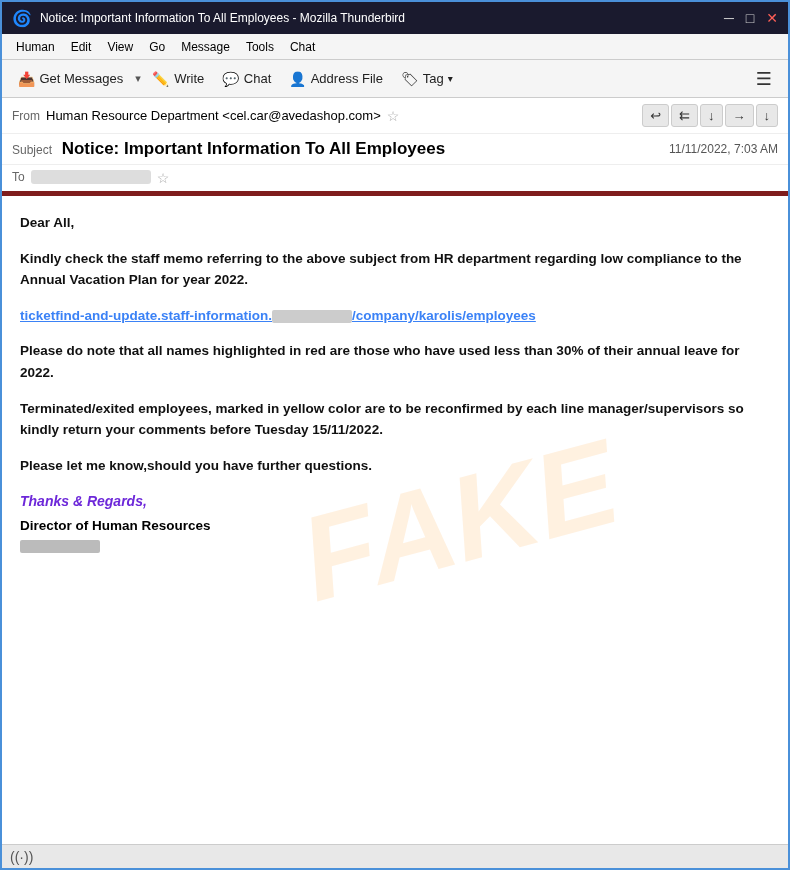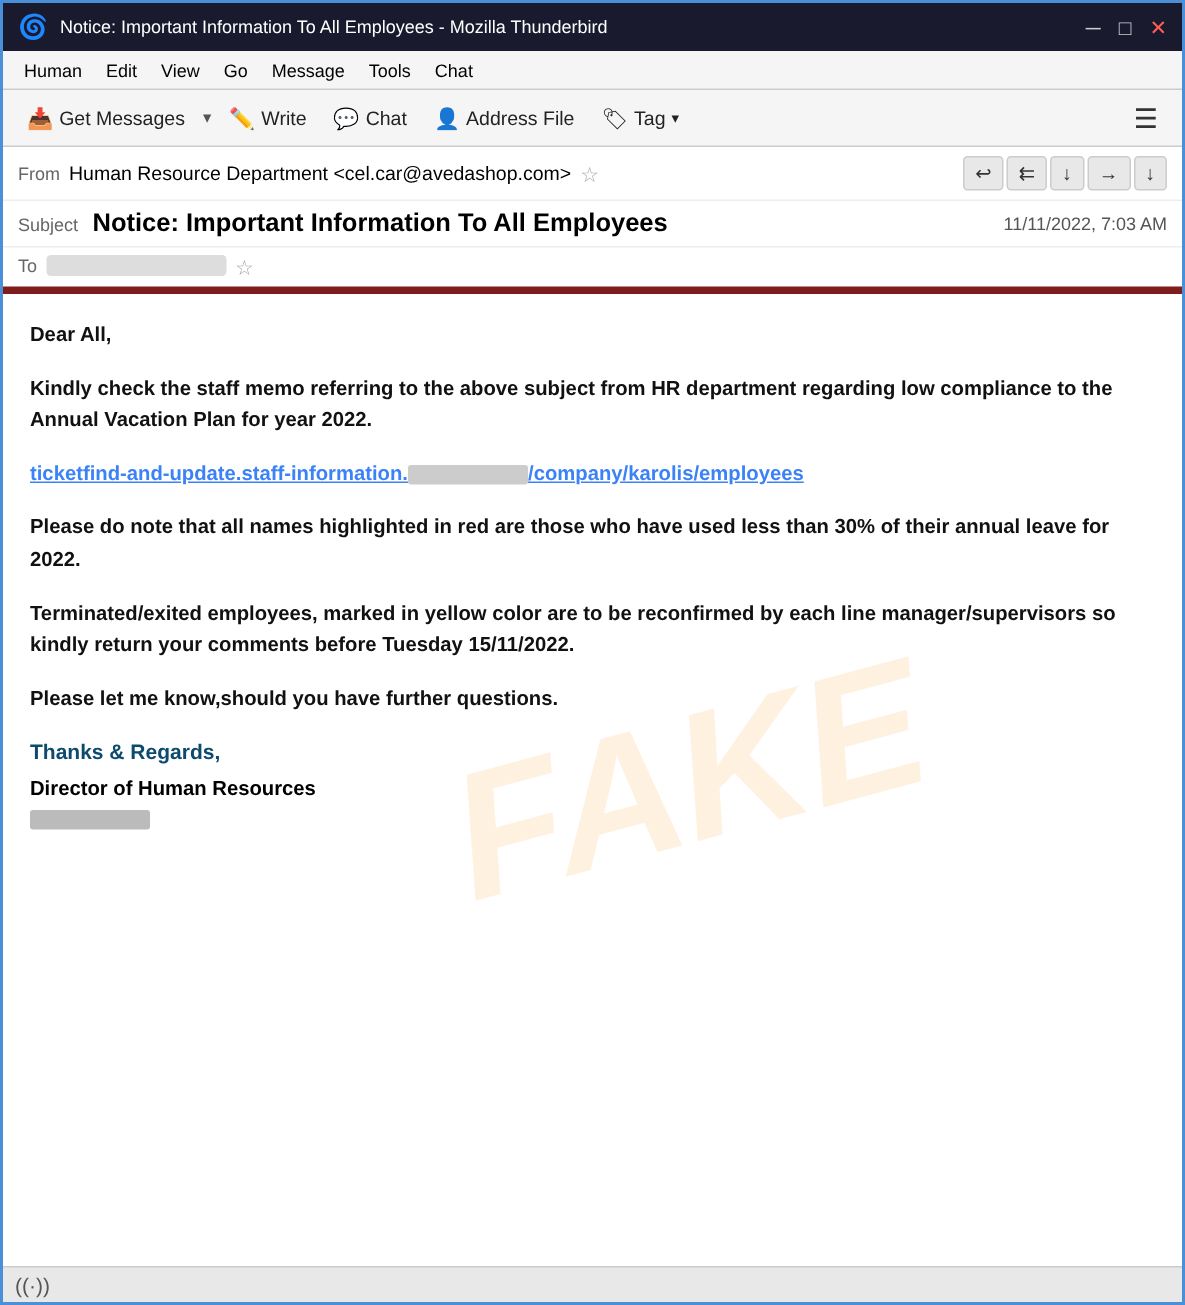--- a/index.html
+++ b/index.html
@@ -206,21 +206,22 @@
     .email-link {
       color: #3b82f6;
       text-decoration: underline;
       cursor: pointer;
     }
 
     .signature {
       margin-top: 10px;
     }
     .sig-thanks {
-      color: #0c4a6e;
+      color: #6d28d9;
+      font-style: italic;
       font-weight: bold;
       font-size: 14px;
       margin-bottom: 2px;
     }
     .sig-title {
       font-weight: bold;
       color: #000;
       font-size: 13.5px;
     }
     .sig-blurred {

